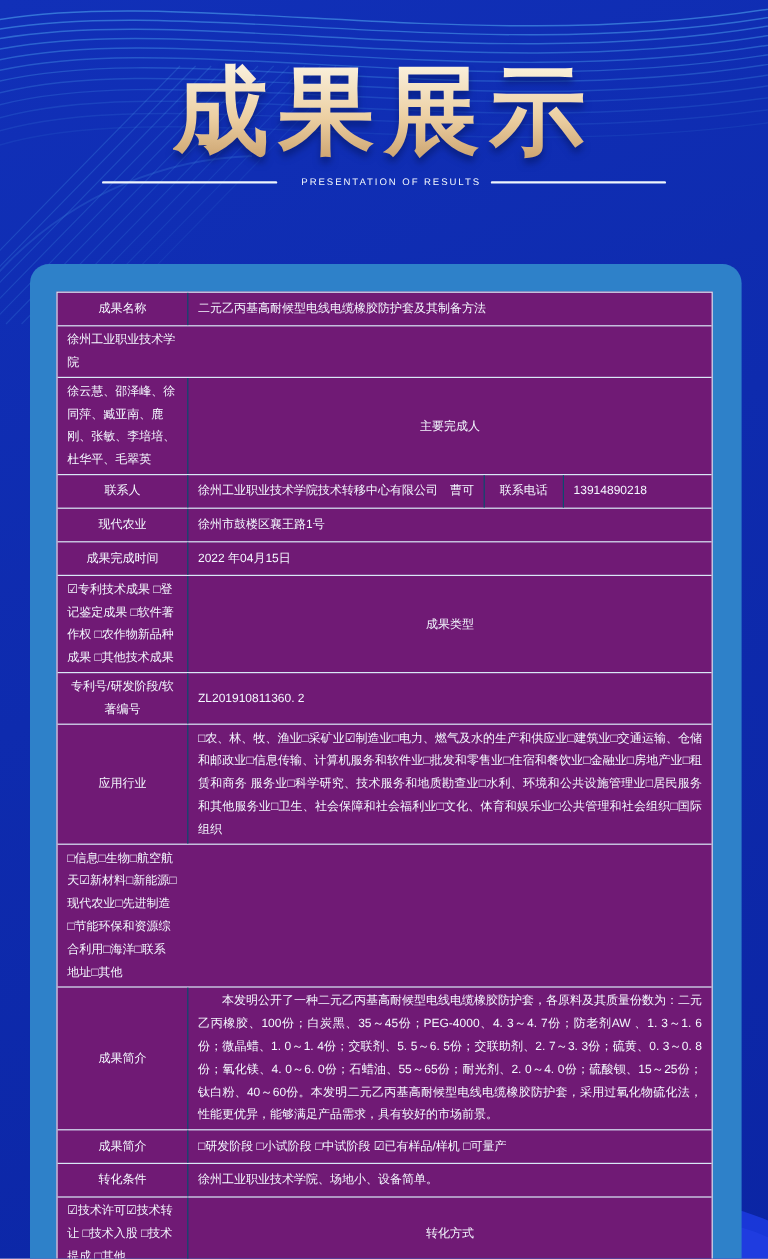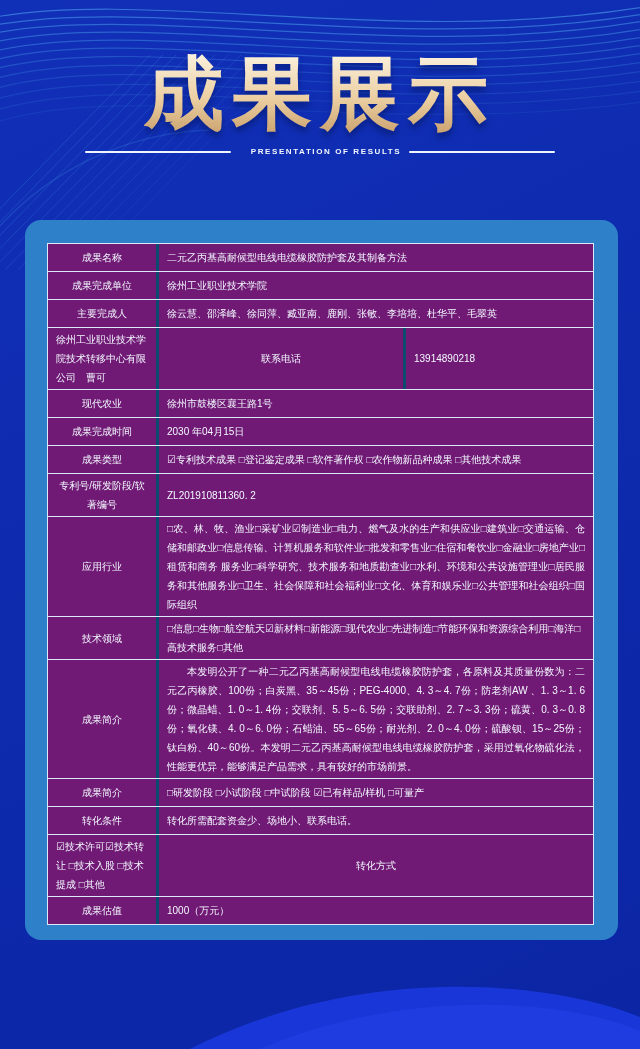--- a/index.html
+++ b/index.html
@@ -23,37 +23,37 @@
     -webkit-background-clip:text;background-clip:text;
     color:transparent;-webkit-text-fill-color:transparent;
     filter:drop-shadow(0 5px 3px rgba(4,22,96,.55));
   }
   .subtitle-row{
     position:absolute;top:147px;left:0;width:640px;
     display:flex;align-items:center;justify-content:center;gap:8px;
   }
   .sub-line{width:146px;height:2px;background:#eef5fc;border-radius:1px}
   .subtitle{
-    font-size:8px;font-weight:bold;letter-spacing:1.6px;color:#f2f7fd;white-space:nowrap;margin-left:12px;
+    font-size:8px;font-weight:normal;letter-spacing:1.6px;color:#f2f7fd;white-space:nowrap;margin-left:12px;
   }
 
   .panel{
     position:absolute;left:25px;top:220px;width:593px;
     background:#2e81c9;border-radius:16px;
     padding:23px 24px 15px 22px;box-sizing:border-box;
   }
   .rtable{
     border:1px solid #d9e9f7;background:#701a75;
     font-size:10px;line-height:19px;
   }
   .trow{display:grid;grid-template-columns:108px 1fr;min-height:27px}
   .trow.contact{grid-template-columns:108px 247px 66px 1fr}
   .trow + .trow{border-top:1px solid #d9e9f7}
   .cell{padding:2px 8px;display:grid;align-content:center}
-  .cell + .cell{border-left:3px solid #0c4a6e}
+  .cell + .cell{border-left:1px solid #0c4a6e}
   .cell.label{text-align:center;justify-items:center}
   .cell.value{text-align:left}
   .trow:nth-child(9) .value,.trow:nth-child(11) .value{text-align:justify;text-justify:inter-ideograph}
   .trow:nth-child(11) .value{text-indent:2em}
   .trow:nth-child(15) .value{}
 </style>
 </head>
 <body>
 
 <div class="page">
@@ -104,67 +104,66 @@
     <div class="sub-line"></div>
   </div>
 
   <div class="panel">
     <div class="rtable">
         <div class="trow">
           <div class="cell label">成果名称</div>
           <div class="cell value">二元乙丙基高耐候型电线电缆橡胶防护套及其制备方法</div>
         </div>
         <div class="trow">
-          <div class="cell label">成果完成单位</div>
           <div class="cell value">徐州工业职业技术学院</div>
         </div>
         <div class="trow">
+          <div class="cell value">徐云慧、邵泽峰、徐同萍、臧亚南、鹿刚、张敏、李培培、杜华平、毛翠英</div>
           <div class="cell label">主要完成人</div>
-          <div class="cell value">徐云慧、邵泽峰、徐同萍、臧亚南、鹿刚、张敏、李培培、杜华平、毛翠英</div>
         </div>
         <div class="trow contact">
+          <div class="cell label">联系人</div>
           <div class="cell value">徐州工业职业技术学院技术转移中心有限公司　曹可</div>
           <div class="cell label">联系电话</div>
           <div class="cell value">13914890218</div>
         </div>
         <div class="trow">
           <div class="cell label">现代农业</div>
           <div class="cell value">徐州市鼓楼区襄王路1号</div>
         </div>
         <div class="trow">
           <div class="cell label">成果完成时间</div>
-          <div class="cell value">2030 年04月15日</div>
+          <div class="cell value">2022 年04月15日</div>
         </div>
         <div class="trow">
+          <div class="cell value">☑专利技术成果 □登记鉴定成果 □软件著作权 □农作物新品种成果 □其他技术成果</div>
           <div class="cell label">成果类型</div>
-          <div class="cell value">☑专利技术成果 □登记鉴定成果 □软件著作权 □农作物新品种成果 □其他技术成果</div>
         </div>
         <div class="trow">
           <div class="cell label">专利号/研发阶段/软著编号</div>
           <div class="cell value">ZL201910811360. 2</div>
         </div>
         <div class="trow">
           <div class="cell label">应用行业</div>
           <div class="cell value">□农、林、牧、渔业□采矿业☑制造业□电力、燃气及水的生产和供应业□建筑业□交通运输、仓储和邮政业□信息传输、计算机服务和软件业□批发和零售业□住宿和餐饮业□金融业□房地产业□租赁和商务 服务业□科学研究、技术服务和地质勘查业□水利、环境和公共设施管理业□居民服务和其他服务业□卫生、社会保障和社会福利业□文化、体育和娱乐业□公共管理和社会组织□国际组织</div>
         </div>
         <div class="trow">
-          <div class="cell label">技术领域</div>
-          <div class="cell value">□信息□生物□航空航天☑新材料□新能源□现代农业□先进制造□节能环保和资源综合利用□海洋□高技术服务□其他</div>
+          <div class="cell value">□信息□生物□航空航天☑新材料□新能源□现代农业□先进制造□节能环保和资源综合利用□海洋□联系地址□其他</div>
         </div>
         <div class="trow">
           <div class="cell label">成果简介</div>
           <div class="cell value">本发明公开了一种二元乙丙基高耐候型电线电缆橡胶防护套，各原料及其质量份数为：二元乙丙橡胶、100份；白炭黑、35～45份；PEG-4000、4. 3～4. 7份；防老剂AW 、1. 3～1. 6份；微晶蜡、1. 0～1. 4份；交联剂、5. 5～6. 5份；交联助剂、2. 7～3. 3份；硫黄、0. 3～0. 8份；氧化镁、4. 0～6. 0份；石蜡油、55～65份；耐光剂、2. 0～4. 0份；硫酸钡、15～25份；钛白粉、40～60份。本发明二元乙丙基高耐候型电线电缆橡胶防护套，采用过氧化物硫化法，性能更优异，能够满足产品需求，具有较好的市场前景。</div>
         </div>
         <div class="trow">
           <div class="cell label">成果简介</div>
           <div class="cell value">□研发阶段  □小试阶段   □中试阶段  ☑已有样品/样机   □可量产</div>
         </div>
         <div class="trow">
           <div class="cell label">转化条件</div>
-          <div class="cell value">转化所需配套资金少、场地小、联系电话。</div>
+          <div class="cell value">徐州工业职业技术学院、场地小、设备简单。</div>
         </div>
         <div class="trow">
           <div class="cell value">☑技术许可☑技术转让 □技术入股 □技术提成 □其他</div>
           <div class="cell label">转化方式</div>
         </div>
         <div class="trow">
           <div class="cell label">成果估值</div>
           <div class="cell value">1000（万元）</div>
         </div>
       </div>

